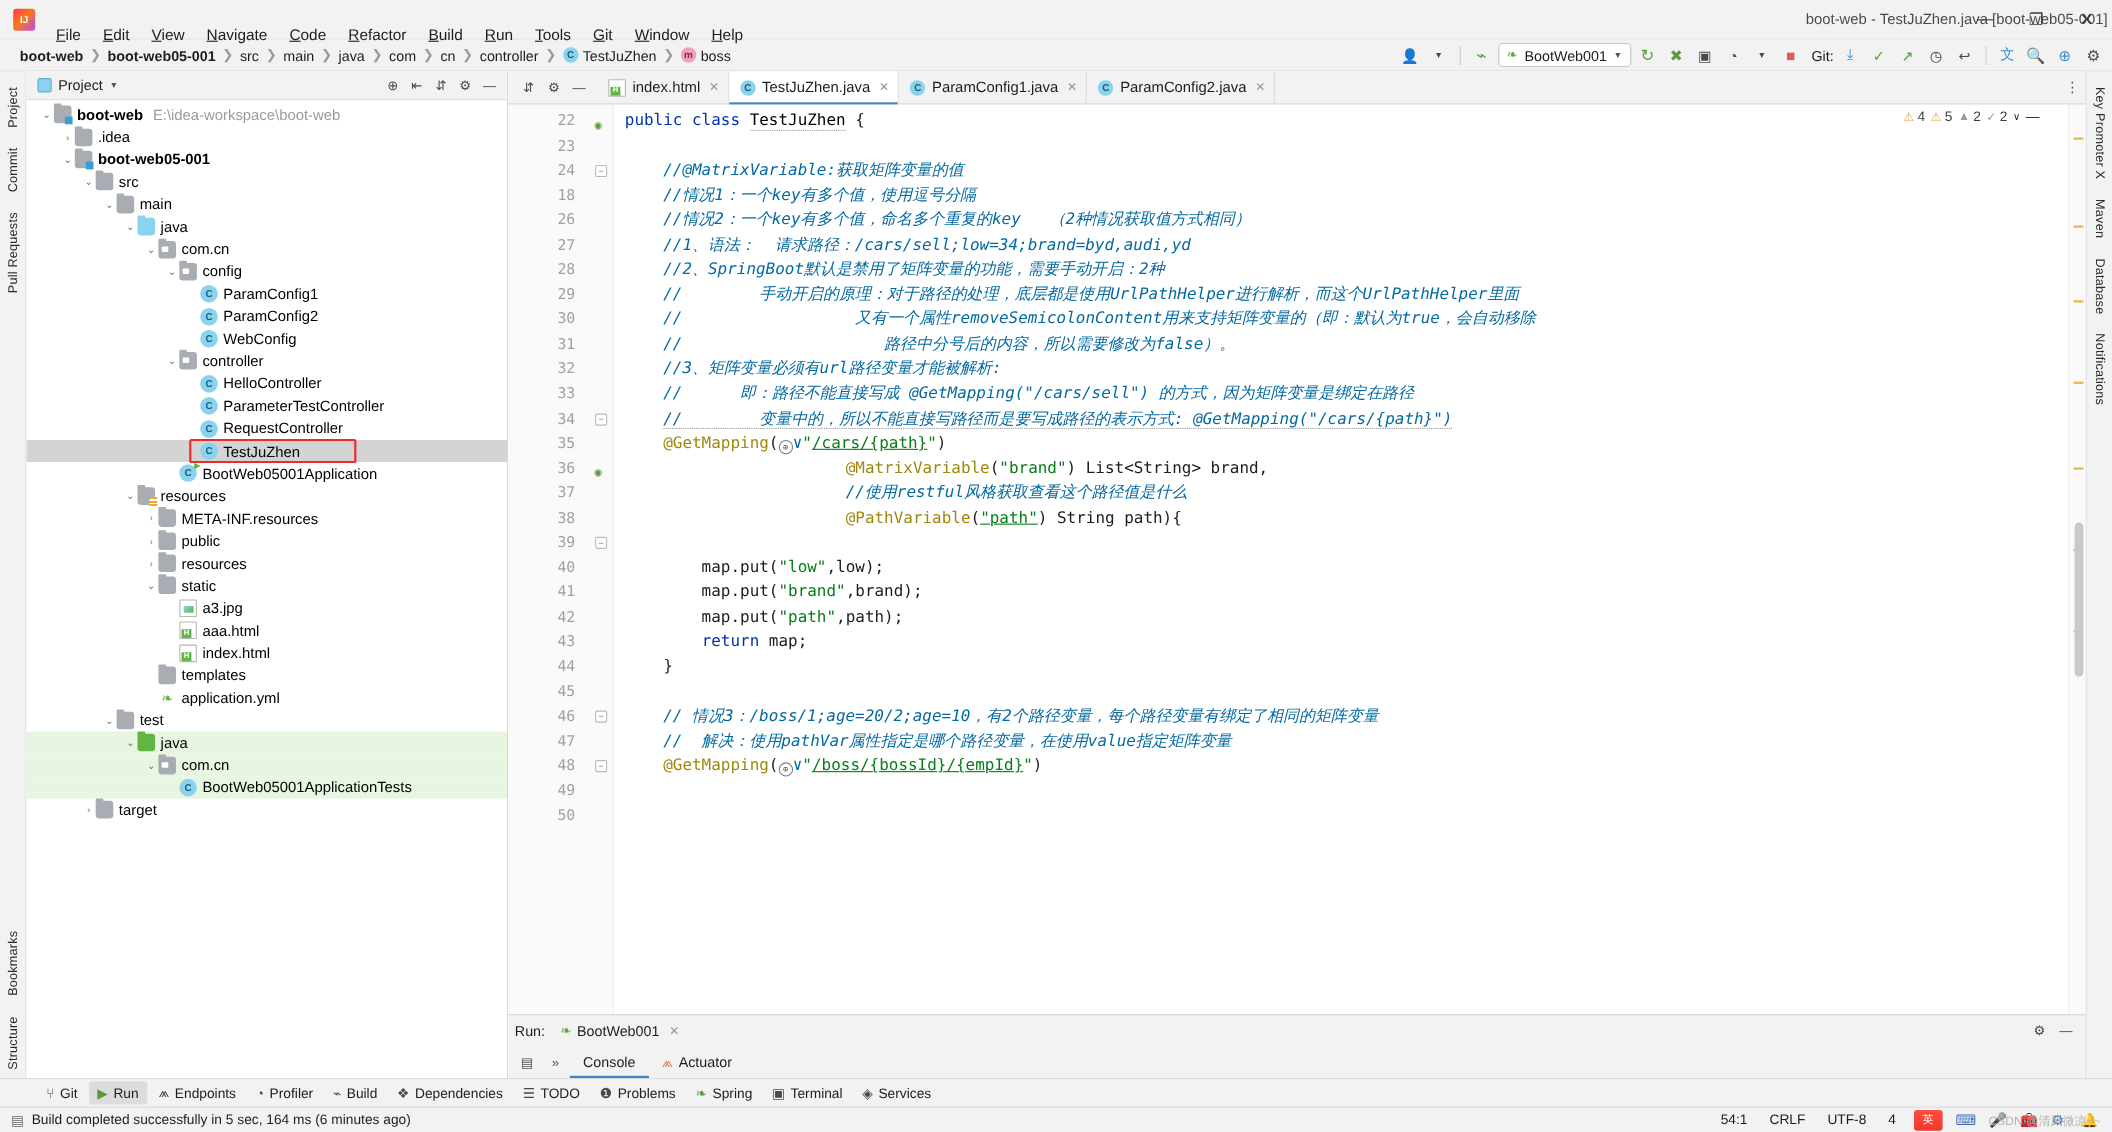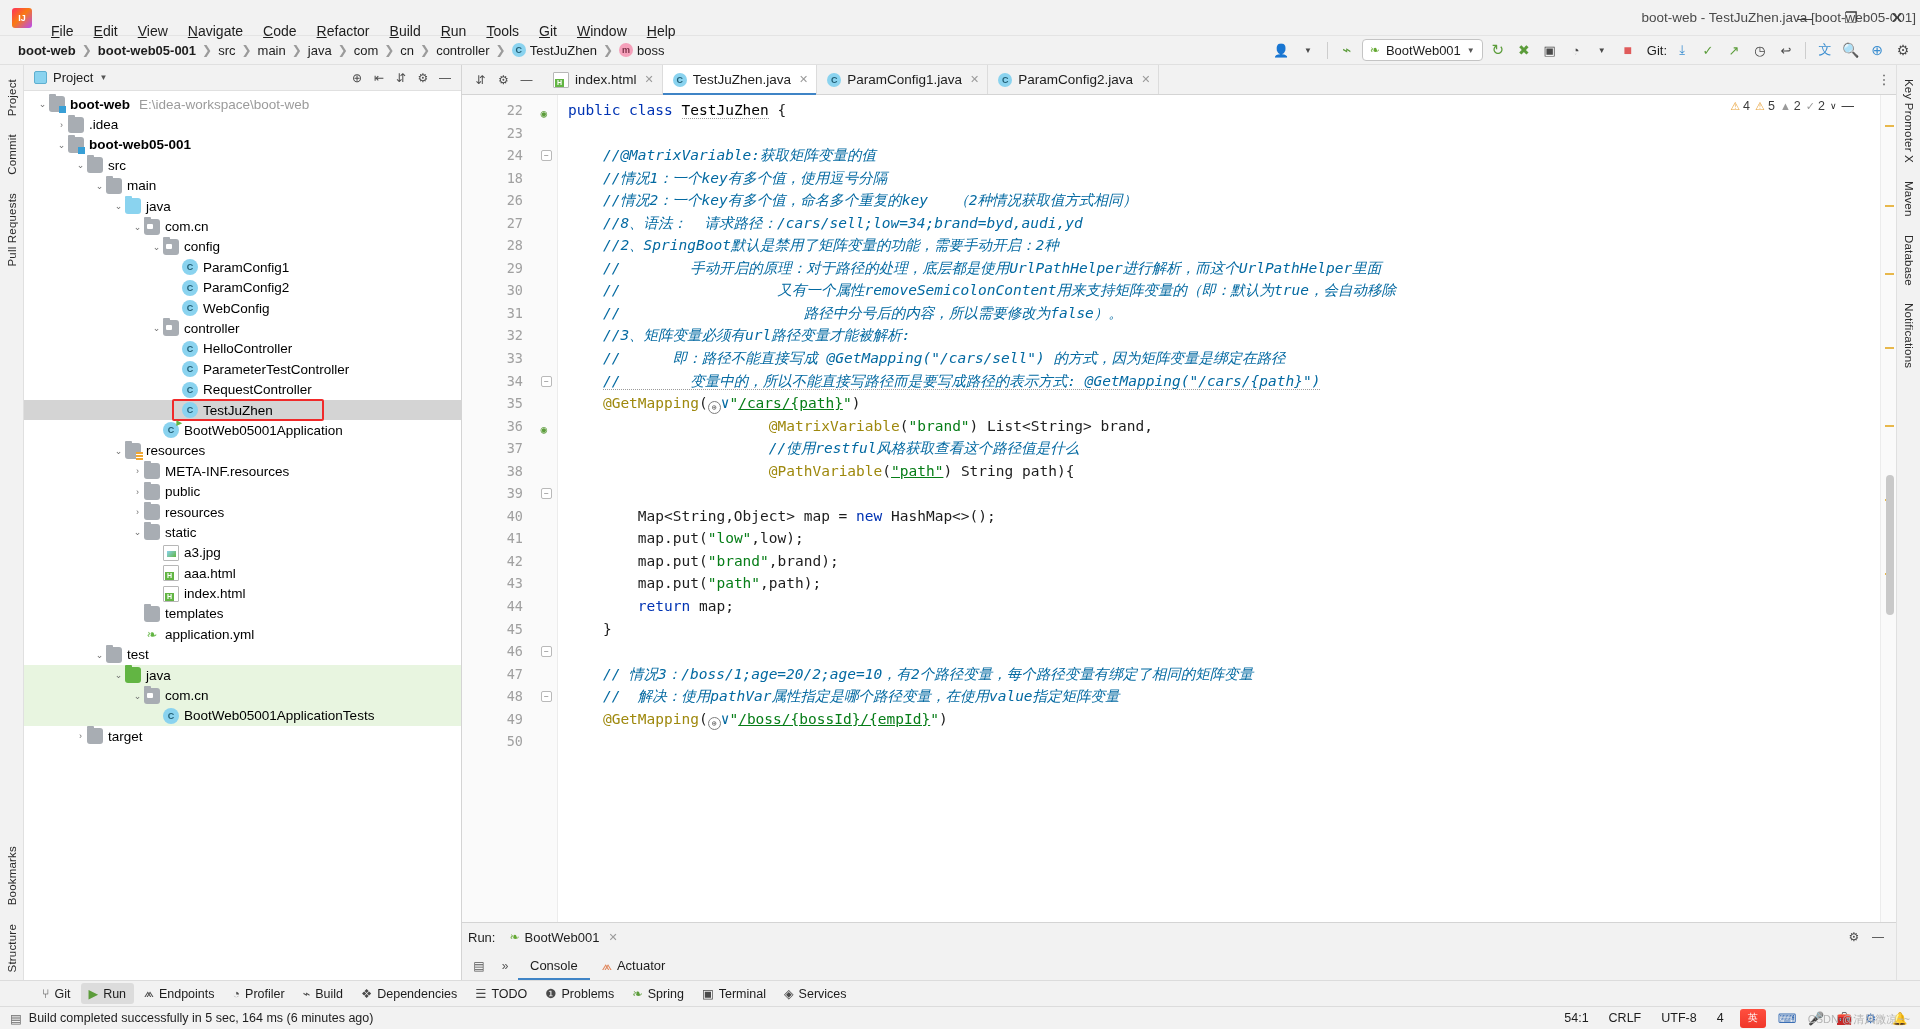--- a/index.html
+++ b/index.html
@@ -668,34 +668,33 @@
               <span>2</span>
             </span>
             <span class="grey" style="font-size:9px">∨</span>
             <span class="grey">—</span>
           </div>
         <div class="cline"><span class="kw">public class </span><span class="cls2 wavy">TestJuZhen</span> {</div>
             <div class="cline">&nbsp;</div>
             <div class="cline">    <span class="cmt">//@MatrixVariable:获取矩阵变量的值</span></div>
             <div class="cline">    <span class="cmt">//情况1：一个key有多个值，使用逗号分隔</span></div>
             <div class="cline">    <span class="cmt">//情况2：一个key有多个值，命名多个重复的key   （2种情况获取值方式相同）</span></div>
-            <div class="cline">    <span class="cmt">//8、语法：  请求路径：/cars/sell;low=34;brand=byd,audi,yd</span></div>
+            <div class="cline">    <span class="cmt">//1、语法：  请求路径：/cars/sell;low=34;brand=byd,audi,yd</span></div>
             <div class="cline">    <span class="cmt">//2、SpringBoot默认是禁用了矩阵变量的功能，需要手动开启：2种</span></div>
             <div class="cline">    <span class="cmt">//        手动开启的原理：对于路径的处理，底层都是使用UrlPathHelper进行解析，而这个UrlPathHelper里面</span></div>
             <div class="cline">    <span class="cmt">//                  又有一个属性removeSemicolonContent用来支持矩阵变量的（即：默认为true，会自动移除</span></div>
             <div class="cline">    <span class="cmt">//                     路径中分号后的内容，所以需要修改为false）。</span></div>
             <div class="cline">    <span class="cmt">//3、矩阵变量必须有url路径变量才能被解析:</span></div>
             <div class="cline">    <span class="cmt">//      即：路径不能直接写成 @GetMapping("/cars/sell") 的方式，因为矩阵变量是绑定在路径</span></div>
             <div class="cline">    <span class="cmt wavy">//        变量中的，所以不能直接写路径而是要写成路径的表示方式: @GetMapping("/cars/{path}")</span></div>
             <div class="cline">    <span class="anno">@GetMapping</span>(<span class="globe">⊕</span><span class="cmt">∨</span><span class="str">"</span><span class="str ulink">/cars/{path}</span><span class="str">"</span>)</div>
             <div class="cline">                       <span class="anno">@MatrixVariable</span>(<span class="str">"brand"</span>) List&lt;String&gt; brand,</div>
             <div class="cline">                       <span class="cmt">//使用restful风格获取查看这个路径值是什么</span></div>
             <div class="cline">                       <span class="anno">@PathVariable</span>(<span class="str ulink">"path"</span>) String path){</div>
             <div class="cline">&nbsp;</div>
-            <div class="cline">        Map&lt;String,Object&gt; map = <span class="kw">new </span>HashMap&lt;&gt;();</div>
             <div class="cline">        map.put(<span class="str">"low"</span>,low);</div>
             <div class="cline">        map.put(<span class="str">"brand"</span>,brand);</div>
             <div class="cline">        map.put(<span class="str">"path"</span>,path);</div>
             <div class="cline">        <span class="kw">return </span>map;</div>
             <div class="cline">    }</div>
             <div class="cline">&nbsp;</div>
             <div class="cline">    <span class="cmt">// 情况3：/boss/1;age=20/2;age=10，有2个路径变量，每个路径变量有绑定了相同的矩阵变量</span></div>
             <div class="cline">    <span class="cmt">//  解决：使用pathVar属性指定是哪个路径变量，在使用value指定矩阵变量</span></div>
             <div class="cline">    <span class="anno">@GetMapping</span>(<span class="globe">⊕</span><span class="cmt">∨</span><span class="str">"</span><span class="str ulink">/boss/{bossId}/{empId}</span><span class="str">"</span>)</div>
           </div>

